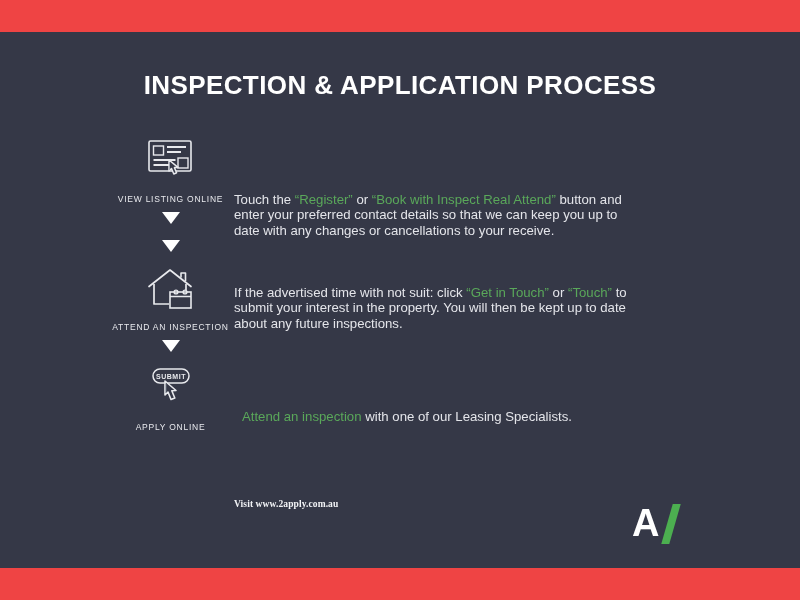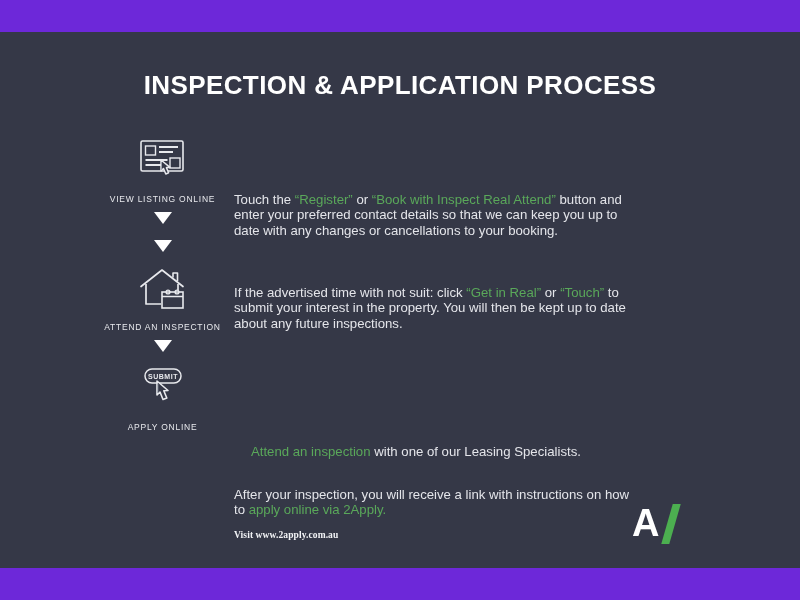--- a/index.html
+++ b/index.html
@@ -12,21 +12,21 @@
     height: 600px;
     overflow: hidden;
     font-family: "Liberation Sans", sans-serif;
   }
   .slide-frame {
     position: absolute;
     left: 0;
     top: 0;
     width: 800px;
     height: 600px;
-    background: #6d28d9;
+    background: #ef4444;
   }
   .slide {
     position: absolute;
     left: 0;
     top: 32px;
     width: 800px;
     height: 536px;
     background: #353847;
     overflow: hidden;
   }
@@ -38,21 +38,21 @@
     text-align: center;
     color: #ffffff;
     font-size: 26px;
     font-weight: bold;
     letter-spacing: 0.4px;
   }
 
   
   .steps {
     position: absolute;
-    left: 70px;
+    left: 78px;
     top: 100px;
     width: 185px;
   }
   .step-block {
     position: relative;
     width: 185px;
     text-align: center;
   }
   .step-icon {
     height: 56px;
@@ -191,35 +191,32 @@
           </svg>
         </div>
         <div class="step-label">APPLY ONLINE</div>
       </div>
 
     </div>
 
     <div class="texts">
 
       <div class="para" style="position:absolute; top:60px; left:0; width:400px;">
-        <span>Touch the </span><span class="hl">“Register”</span><span> or </span><span class="hl">“Book with Inspect Real Attend”</span><span> button and enter your preferred contact details so that we can keep you up to date with any changes or cancellations to your booking.</span>
+        <span>Touch the </span><span class="hl">“Register”</span><span> or </span><span class="hl">“Book with Inspect Real Attend”</span><span> button and enter your preferred contact details so that we can keep you up to date with any changes or cancellations to your receive.</span>
       </div>
 
       <div class="para" style="position:absolute; top:153px; left:0; width:400px;">
-        <span>If the advertised time with not suit: click </span><span class="hl">“Get in Real”</span><span> or </span><span class="hl">“Touch”</span><span> to submit your interest in the property. You will then be kept up to date about any future inspections.</span>
-      </div>
-
-      <div class="para" style="position:absolute; top:277px; left:17px; width:400px;margin-top:35px;">
+        <span>If the advertised time with not suit: click </span><span class="hl">“Get in Touch”</span><span> or </span><span class="hl">“Touch”</span><span> to submit your interest in the property. You will then be kept up to date about any future inspections.</span>
+      </div>
+
+      <div class="para" style="position:absolute; top:277px; left:8px; width:400px;">
         <span class="hl">Attend an inspection</span><span> with one of our Leasing Specialists.</span>
       </div>
 
       <div style="position:absolute; top:355px; left:0; width:400px;">
-        <div class="para">
-          <span>After your inspection, you will receive a link with instructions on how to </span><span class="hl">apply online via 2Apply.</span>
-        </div>
         <div class="sub-note">Visit www.2apply.com.au</div>
       </div>
 
     </div>
 
     <div class="logo">
       <span>A</span>
       <span class="slash-bar"></span>
     </div>
 

